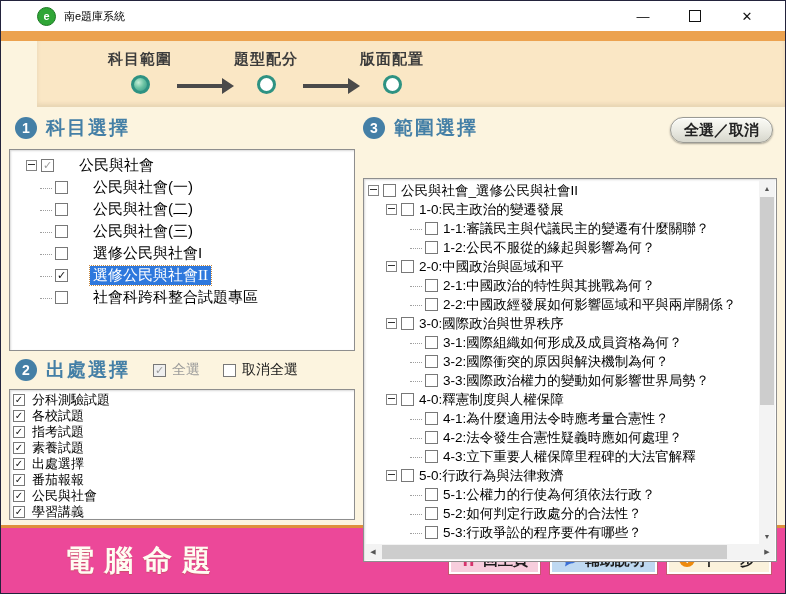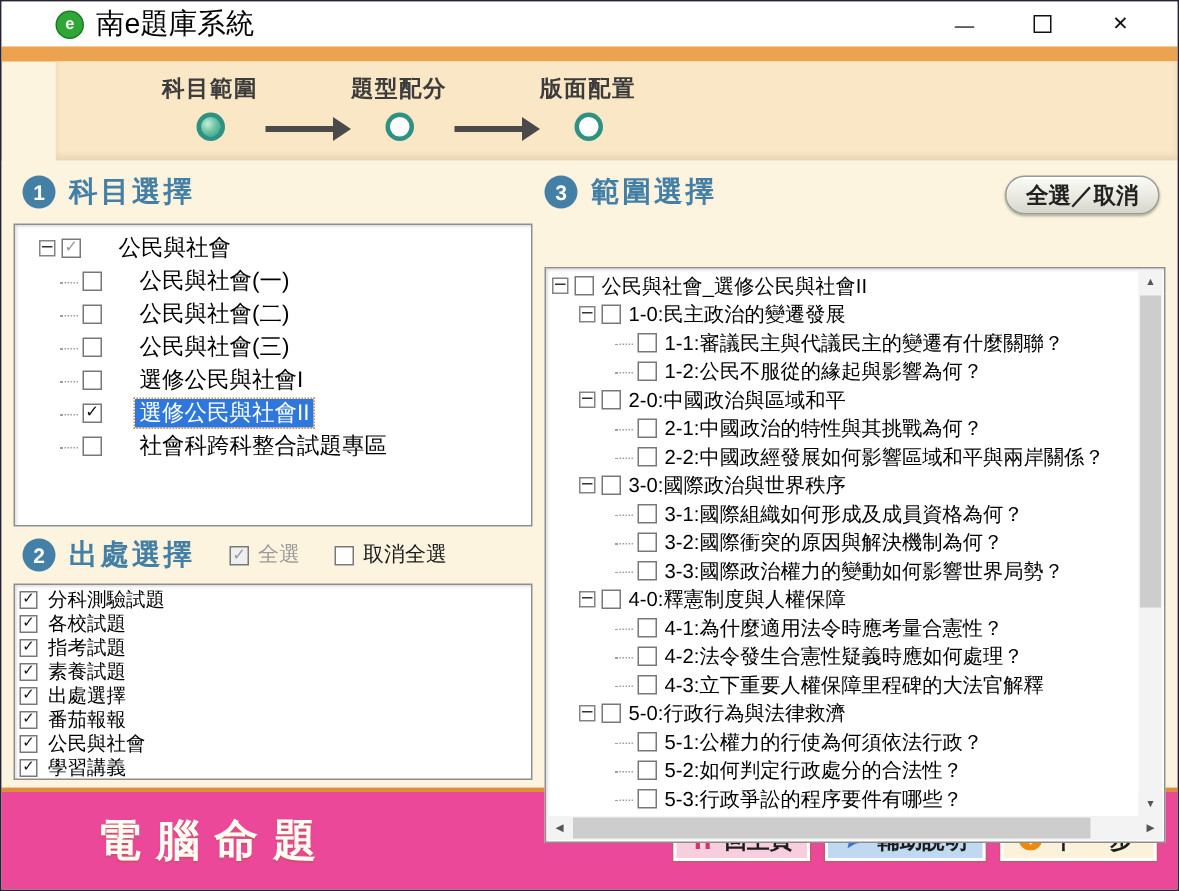--- a/index.html
+++ b/index.html
@@ -2,21 +2,21 @@
 <html><head>
 <meta charset="utf-8">
 <style>
   html,body{margin:0;padding:0;}
   body{width:786px;height:594px;font-family:"Liberation Sans","DejaVu Sans",sans-serif;-webkit-font-smoothing:antialiased;}
   .window{width:786px;height:594px;box-sizing:border-box;border:1px solid #23233c;display:flex;flex-direction:column;background:#FCF4DF;overflow:hidden;}
 
   
   .titlebar{height:30px;flex:0 0 auto;background:#fff;display:flex;align-items:center;}
   .appicon{width:17px;height:17px;border-radius:50%;background:#2FA636;border:1px solid #1d7a24;color:#fff;font-weight:bold;font-size:11px;display:flex;align-items:center;justify-content:center;margin-left:36px;flex:0 0 auto;}
-  .wtitle{margin-left:8px;font-size:19px;color:#000;}
+  .wtitle{margin-left:8px;font-size:11px;color:#000;}
   .wcontrols{margin-left:auto;display:flex;align-items:center;margin-right:12px;}
   .wbtn{width:52px;height:28px;display:flex;align-items:center;justify-content:center;font-size:13px;color:#111;}
   .maxglyph{width:10px;height:10px;border:1px solid #111;display:inline-block;}
 
   
   .oband{height:10px;background:#ECA24F;flex:0 0 auto;}
   .wizard{height:66px;flex:0 0 auto;background:#FAE7C5;display:flex;align-items:flex-start;padding-left:56px;box-shadow:inset 0 -3px 4px rgba(120,100,70,.14);margin-left:36px;}
   .step{display:flex;flex-direction:column;align-items:center;width:94px;padding-top:9px;}
   .slabel{font-size:15px;font-weight:bold;color:#3c3c3c;letter-spacing:1px;height:19px;}
   .scircle{width:13px;height:13px;border:3px solid #2E9282;border-radius:50%;background:#fff;margin-top:6px;position:relative;z-index:2;}
@@ -38,21 +38,21 @@
   .ind{flex:0 0 auto;}
   .expbox{width:9px;height:9px;border:1px solid #848484;background:#fff;position:relative;flex:0 0 auto;margin-right:4px;}
   .expbox::after{content:"";position:absolute;left:1px;right:1px;top:3px;height:1px;background:#333;}
   .stub{width:12px;height:2px;border-bottom:1px dotted #9f9f9f;flex:0 0 auto;margin-right:3px;}
   .cb{width:13px;height:13px;border:1px solid #787878;background:#fff;flex:0 0 auto;display:flex;align-items:center;justify-content:center;font-size:11px;line-height:1;color:#111;font-weight:bold;box-sizing:border-box;}
   .cb.partial{color:#9a9a9a;}
   .cb.disabled{background:#efefef;color:#9a9a9a;}
   .lbl{padding:0 3px;}
   .t1 .lbl{margin-left:22px;}
   .t3 .lbl{margin-left:2px;}
-  .lbl.sel{background:#2E78DD;color:#fff;outline:1px dotted #C98A3E;}
+  .lbl.sel{background:#2E78DD;color:#fff;outline:1px dotted #C98A3E;font-family:Liberation Serif, serif;}
 
   #tree1{left:8px;top:42px;width:346px;height:202px;padding-top:4px;}
   #sec1hdr{left:14px;top:8px;}
   #sec2hdr{left:14px;top:250px;}
   .cbgroup{display:flex;align-items:center;gap:6px;margin-left:14px;font-size:14px;}
   .cbgroup .glabel{color:#1a1a1a;}
   .cbgroup .glabel.dis{color:#9b9b9b;}
   #list1{left:8px;top:282px;width:346px;height:131px;padding:2px 0 0 3px;}
   .litem{display:flex;align-items:center;height:16px;font-size:13px;}
   .litem .cb{width:12px;height:12px;font-size:10px;margin-right:4px;}

